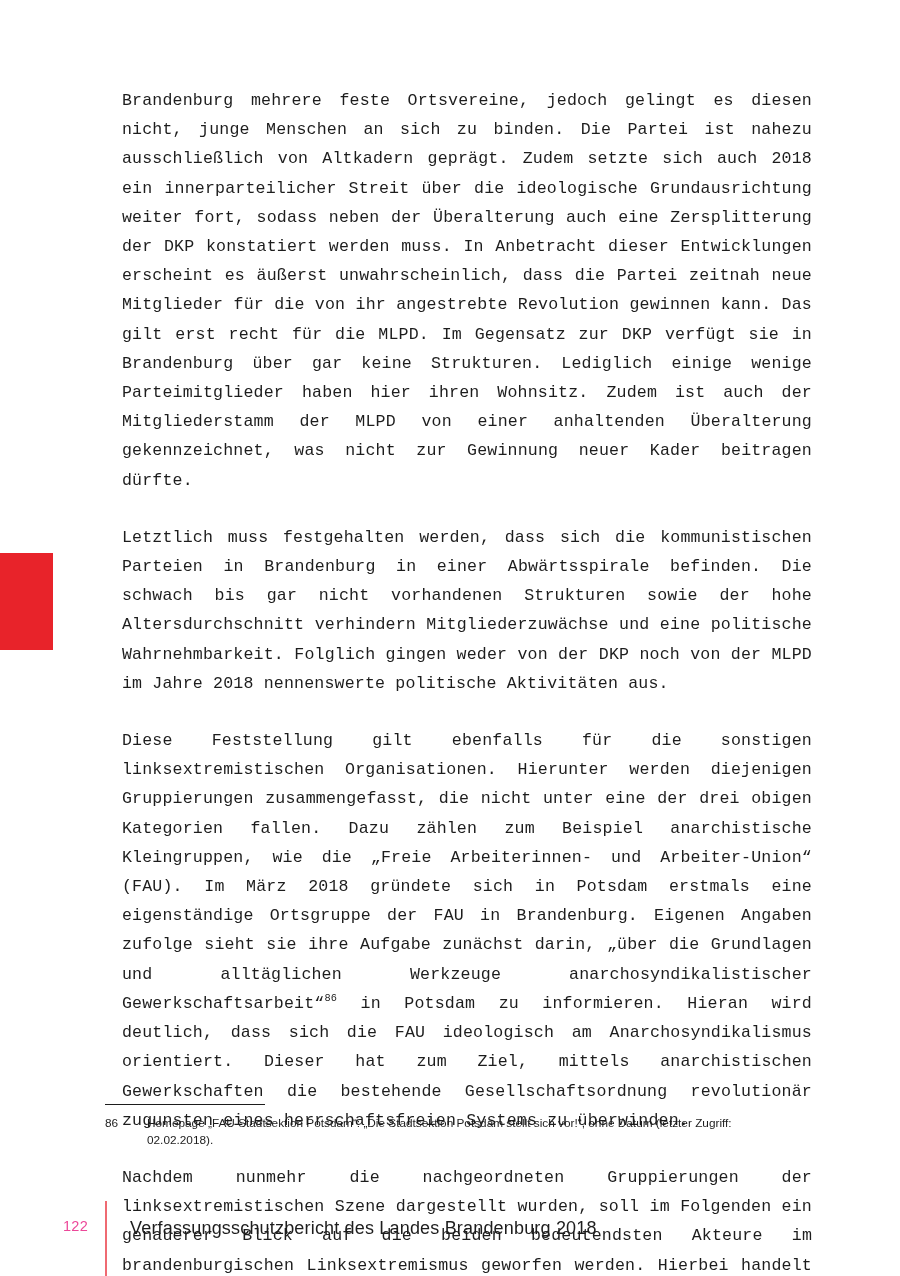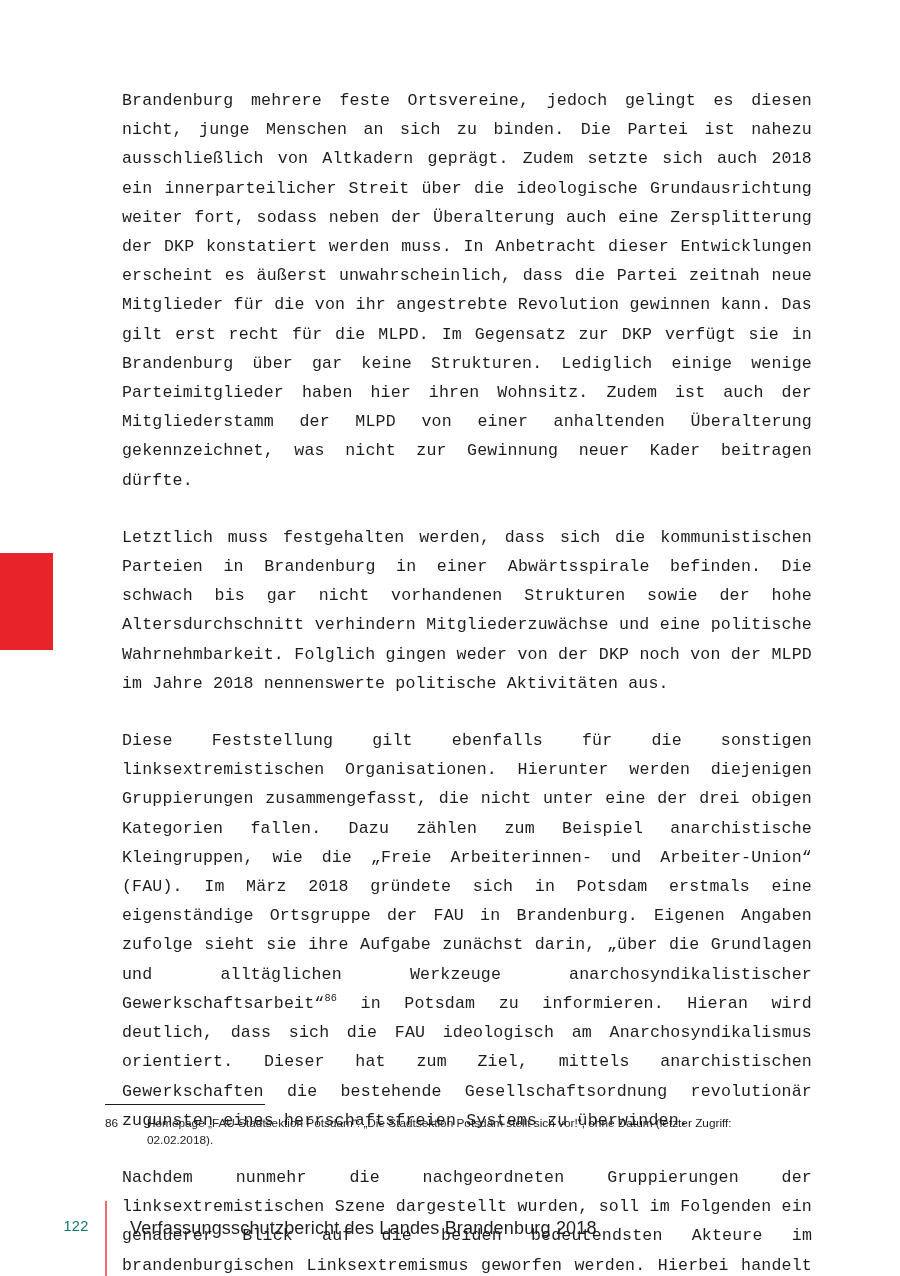--- a/index.html
+++ b/index.html
@@ -96,26 +96,26 @@
   .page-footer {
     position: absolute;
     left: 0;
     bottom: 0;
     width: 900px;
     height: 80px;
   }
 
   .footer-pagenum {
     position: absolute;
-    left: 56px;
+    left: 48px;
     top: 22px;
     width: 40px;
-    text-align: center;
+    text-align: right;
     font-size: 14.5px;
-    color: #0f766e;
+    color: #ec4899;
     letter-spacing: 0.02em;
   }
 
   .footer-divider {
     position: absolute;
     left: 105px;
     top: 5px;
     width: 1.6px;
     height: 75px;
     background: #ef6a72;

